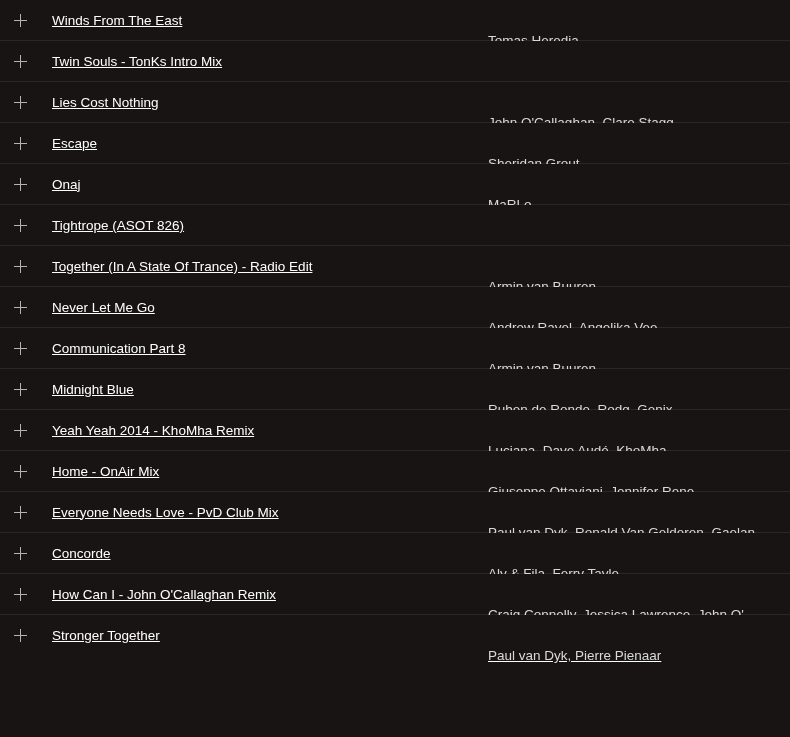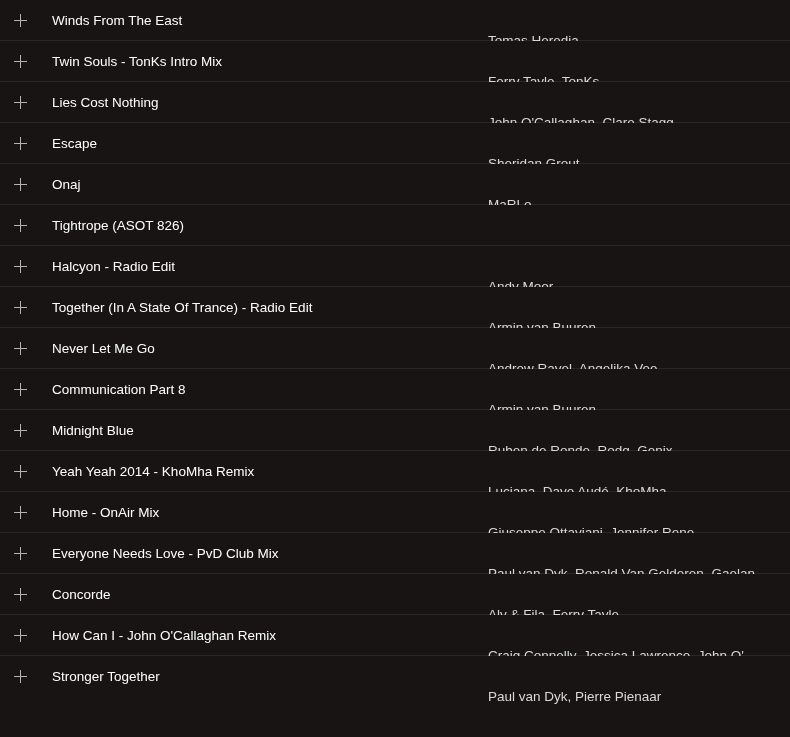--- a/index.html
+++ b/index.html
@@ -12,20 +12,21 @@
     height: 737px;
     overflow: hidden;
     font-family: "Liberation Sans", sans-serif;
     color: #ffffff;
     -webkit-font-smoothing: antialiased;
   }
   .tracklist {
     width: 790px;
     display: flex;
     flex-direction: column;
+    text-decoration: underline;
   }
   .track-row {
     display: flex;
     align-items: center;
     height: 41px;
     min-height: 41px;
     box-sizing: border-box;
     border-bottom: 1px solid #282828;
     background: #191414;
   }
@@ -96,21 +97,20 @@
         <span class="plus-icon"></span>
       </div>
       <div class="title-cell">Winds From The East</div>
       <div class="artist-cell">Tomas Heredia</div>
     </div>
     <div class="track-row">
       <div class="add-cell">
         <span class="plus-icon"></span>
       </div>
       <div class="title-cell">Twin Souls - TonKs Intro Mix</div>
-      <div class="artist-cell">Ferry Tayle, TonKs</div>
     </div>
     <div class="track-row">
       <div class="add-cell">
         <span class="plus-icon"></span>
       </div>
       <div class="title-cell">Lies Cost Nothing</div>
       <div class="artist-cell">John O'Callaghan, Clare Stagg</div>
     </div>
     <div class="track-row">
       <div class="add-cell">
@@ -124,27 +124,20 @@
         <span class="plus-icon"></span>
       </div>
       <div class="title-cell">Onaj</div>
       <div class="artist-cell">MaRLo</div>
     </div>
     <div class="track-row">
       <div class="add-cell">
         <span class="plus-icon"></span>
       </div>
       <div class="title-cell">Tightrope (ASOT 826)</div>
-    </div>
-    <div class="track-row">
-      <div class="add-cell">
-        <span class="plus-icon"></span>
-      </div>
-      <div class="title-cell">Halcyon - Radio Edit</div>
-      <div class="artist-cell">Andy Moor</div>
     </div>
     <div class="track-row">
       <div class="add-cell">
         <span class="plus-icon"></span>
       </div>
       <div class="title-cell">Together (In A State Of Trance) - Radio Edit</div>
       <div class="artist-cell">Armin van Buuren</div>
     </div>
     <div class="track-row">
       <div class="add-cell">

